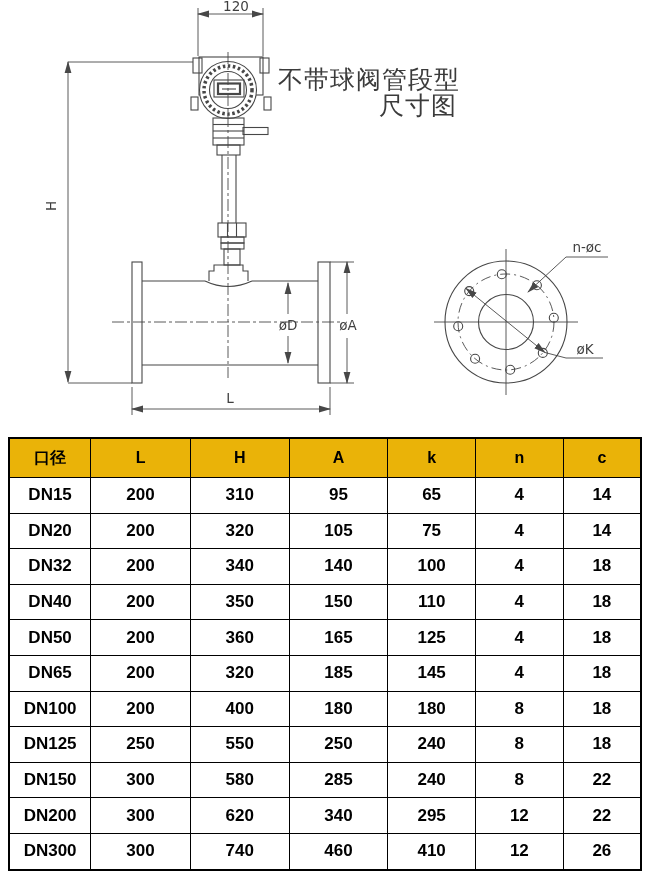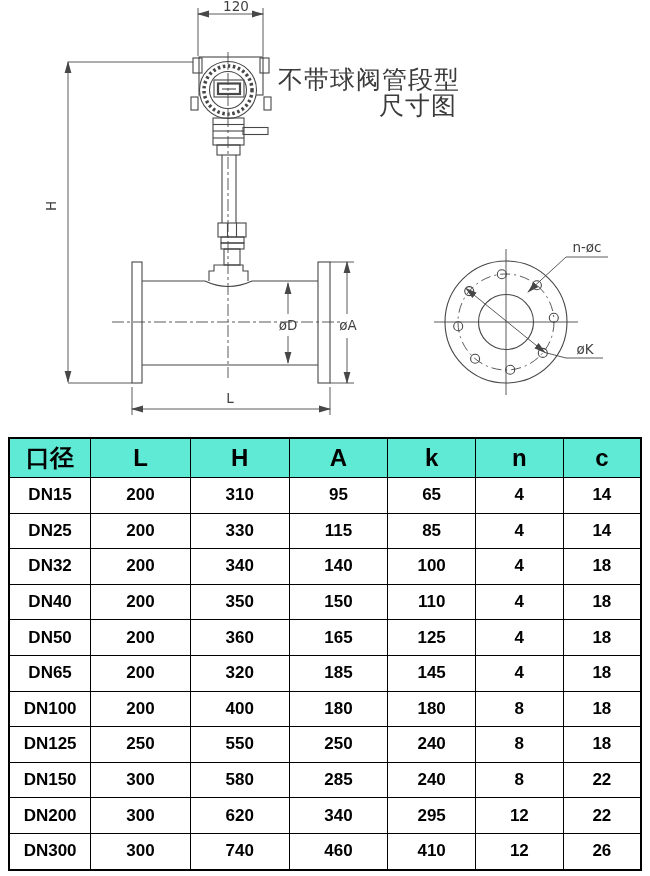--- a/index.html
+++ b/index.html
@@ -13,21 +13,21 @@
   .title-line{font-size:25px;fill:#3b3b3b;letter-spacing:1px;}
   .spec-table{
     position:absolute;left:8px;top:437px;width:634px;height:434px;
     border-collapse:collapse;table-layout:fixed;
     border:2px solid #000;
   }
   .spec-table th,.spec-table td{
     border:1.5px solid #000;text-align:center;vertical-align:middle;
     font-weight:bold;color:#000;padding:0;overflow:hidden;white-space:nowrap;
   }
-  .spec-table th{height:38px;font-size:24px;background:#5eead4;}
+  .spec-table th{height:38px;font-size:16px;background:#eab308;}
   .spec-table td{font-size:17px;background:#ffffff;}
 </style>
 </head>
 <body>
 
 <div class="drawing-wrap">
 <svg width="650" height="437" viewBox="0 0 650 437">
   <defs>
     <marker id="arr" markerWidth="12" markerHeight="8" refX="11" refY="4" orient="auto-start-reverse" markerUnits="userSpaceOnUse">
       <path d="M0,0.6 L12,4 L0,7.4 Z" fill="#474747"></path>
@@ -166,25 +166,25 @@
       <tr>
         <td>DN15</td>
         <td>200</td>
         <td>310</td>
         <td>95</td>
         <td>65</td>
         <td>4</td>
         <td>14</td>
       </tr>
       <tr>
-        <td>DN25</td>
-        <td>200</td>
-        <td>330</td>
-        <td>115</td>
-        <td>85</td>
+        <td>DN20</td>
+        <td>200</td>
+        <td>320</td>
+        <td>105</td>
+        <td>75</td>
         <td>4</td>
         <td>14</td>
       </tr>
       <tr>
         <td>DN32</td>
         <td>200</td>
         <td>340</td>
         <td>140</td>
         <td>100</td>
         <td>4</td>

